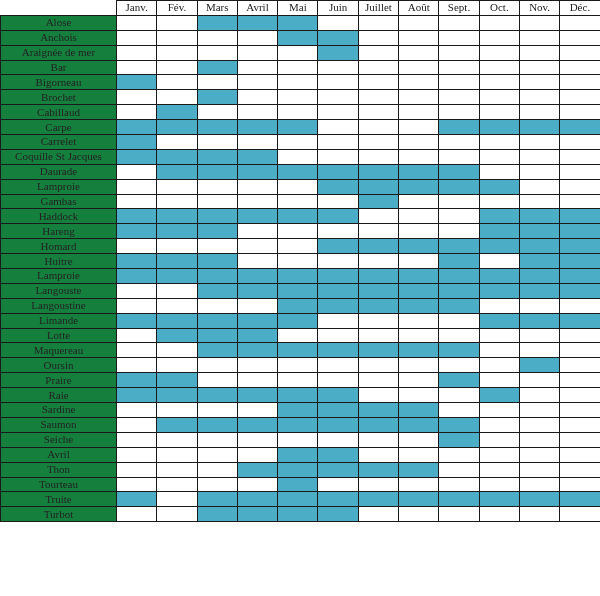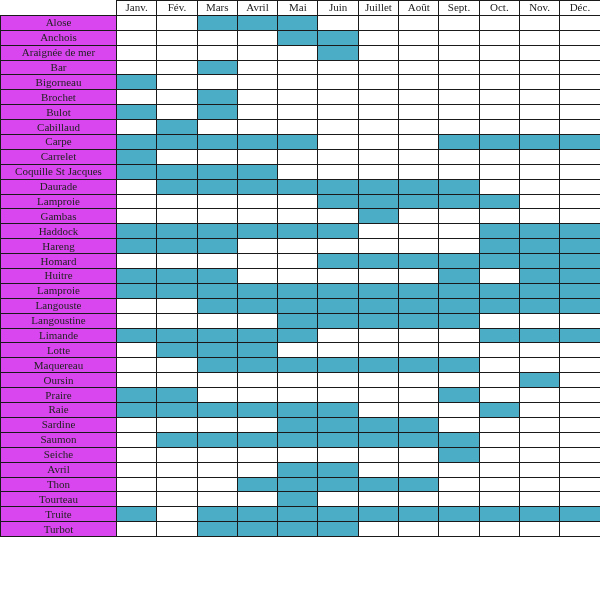--- a/index.html
+++ b/index.html
@@ -21,21 +21,21 @@
     text-align: center;
     white-space: nowrap;
     overflow: hidden;
     line-height: 13px;
   }
   table.season th {
     font-weight: normal;
     background: #ffffff;
   }
   table.season th.corner { border-top-color: #fff; border-left-color: #fff; }
-  table.season td.name { background: #d946ef; }
+  table.season td.name { background: #15803d; }
   table.season td.cell { background: #ffffff; }
   table.season td.cell.on { background: #4badc6; }
   table.season tr { height: 14.9px; }
 </style>
 </head>
 <body>
 
 <table class="season">
   <colgroup>
     <col class="label-col">
@@ -154,35 +154,20 @@
         <td class="cell"></td>
         <td class="cell"></td>
         <td class="cell"></td>
         <td class="cell"></td>
         <td class="cell"></td>
         <td class="cell"></td>
         <td class="cell"></td>
         <td class="cell"></td>
       </tr>
       <tr>
-        <td class="name">Bulot</td>
-        <td class="cell on"></td>
-        <td class="cell"></td>
-        <td class="cell on"></td>
-        <td class="cell"></td>
-        <td class="cell"></td>
-        <td class="cell"></td>
-        <td class="cell"></td>
-        <td class="cell"></td>
-        <td class="cell"></td>
-        <td class="cell"></td>
-        <td class="cell"></td>
-        <td class="cell"></td>
-      </tr>
-      <tr>
         <td class="name">Cabillaud</td>
         <td class="cell"></td>
         <td class="cell on"></td>
         <td class="cell"></td>
         <td class="cell"></td>
         <td class="cell"></td>
         <td class="cell"></td>
         <td class="cell"></td>
         <td class="cell"></td>
         <td class="cell"></td>

